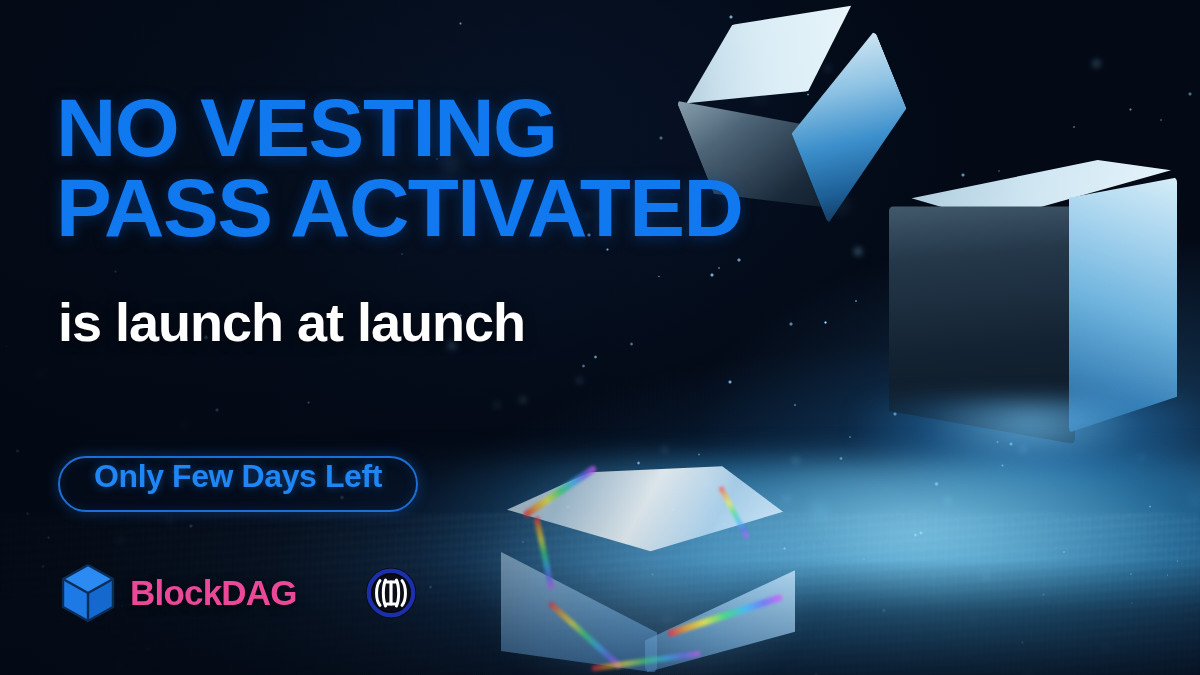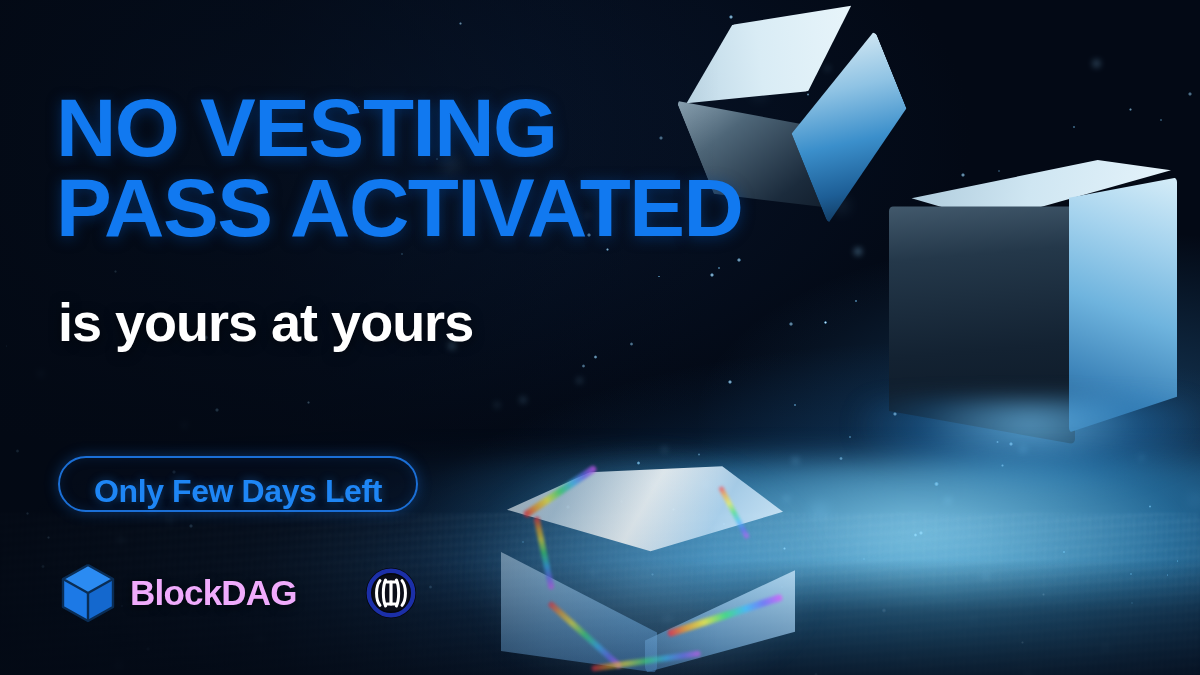--- a/index.html
+++ b/index.html
@@ -226,21 +226,21 @@
     line-height:1.04;
     letter-spacing:-1px;
     color:#ffffff;
     text-shadow:0 2px 12px rgba(0,0,0,.55);
     white-space:nowrap;
   }
   .subhead .sh-line { display:block; }
 
   .pill {
     position:absolute; top:456px; left:2px;
-    display:inline-flex; align-items:flex-end; justify-content:center;
+    display:inline-flex; align-items:flex-start; justify-content:center;
     height:56px;
     padding:0 34px;
     border:2.5px solid #1b6fd6;
     border-radius:30px;
     background:rgba(5,16,35,.30);
     box-shadow:0 0 14px rgba(25,110,215,.40), inset 0 0 12px rgba(20,95,190,.18);
   }
   .pill-label {
     font-family:"Liberation Sans", sans-serif;
     font-weight:bold;
@@ -257,21 +257,21 @@
     display:flex; align-items:center; gap:32px;
   }
 
   .blockdag-logo { display:flex; align-items:center; gap:14px; }
   .bdag-mark { width:56px; height:60px; display:block; }
   .bdag-word {
     font-family:"Liberation Sans", sans-serif;
     font-weight:bold;
     font-size:35px;
     letter-spacing:-0.8px;
-    color:#f0abfc;
+    color:#ec4899;
     text-shadow:0 2px 9px rgba(0,0,0,.6);
     white-space:nowrap;
   }
 
   .divider-gap { width:4px; }
 
   .inter-partner { display:flex; align-items:center; gap:11px; }
   .inter-mark { width:52px; height:52px; display:block; }
   .inter-text {
     display:flex; flex-direction:column;
@@ -475,21 +475,21 @@
   <div class="left-scrim"></div>
 
   <div class="content">
 
     <div class="headline">
       <span class="hl-line">NO VESTING</span>
       <span class="hl-line">PASS ACTIVATED</span>
     </div>
 
     <div class="subhead">
-      <span class="sh-line">is yours at yours</span>
+      <span class="sh-line">is launch at launch</span>
     </div>
 
     <div class="pill">
       <span class="pill-label">Only Few Days Left</span>
     </div>
 
     <div class="logo-row">
 
       <div class="blockdag-logo">
         <span>

